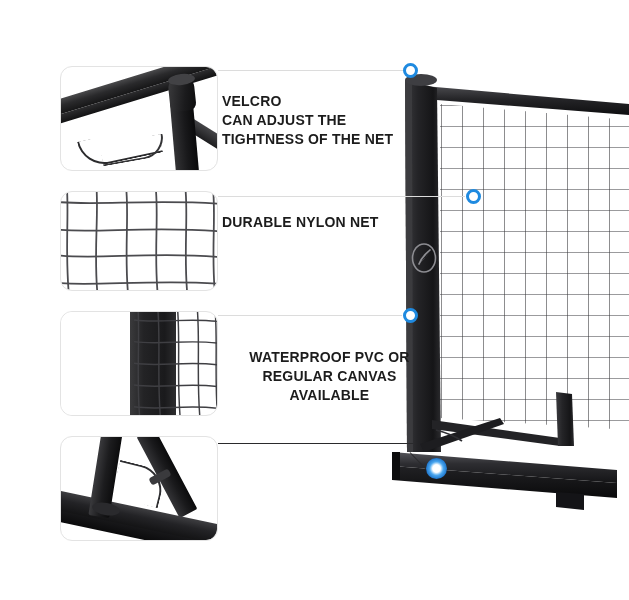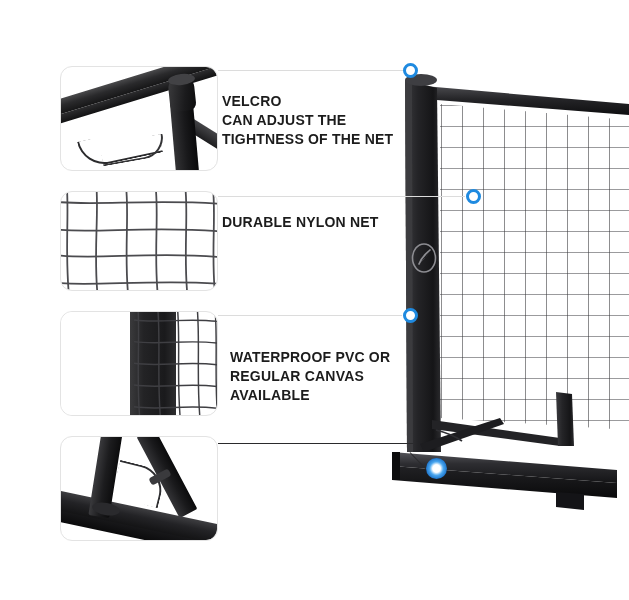--- a/index.html
+++ b/index.html
@@ -418,17 +418,17 @@
   <div class="dot" style="left:403px; top:308px;"></div>
 
   <div class="dot-glow" style="left:426px; top:458px;"></div>
 
   <div class="label" style="left:222px; top:92px; width:200px;">VELCRO
 CAN ADJUST THE
 TIGHTNESS OF THE NET</div>
 
   <div class="label" style="left:222px; top:213px; width:235px;">DURABLE NYLON NET</div>
 
-  <div class="label" style="left:230px; top:348px; width:215px;">WATERPROOF PVC OR
+  <div class="label" style="left:222px; top:348px; width:215px;text-align:center;">WATERPROOF PVC OR
 REGULAR CANVAS AVAILABLE</div>
 
 
 </div>
 
 </body></html>

